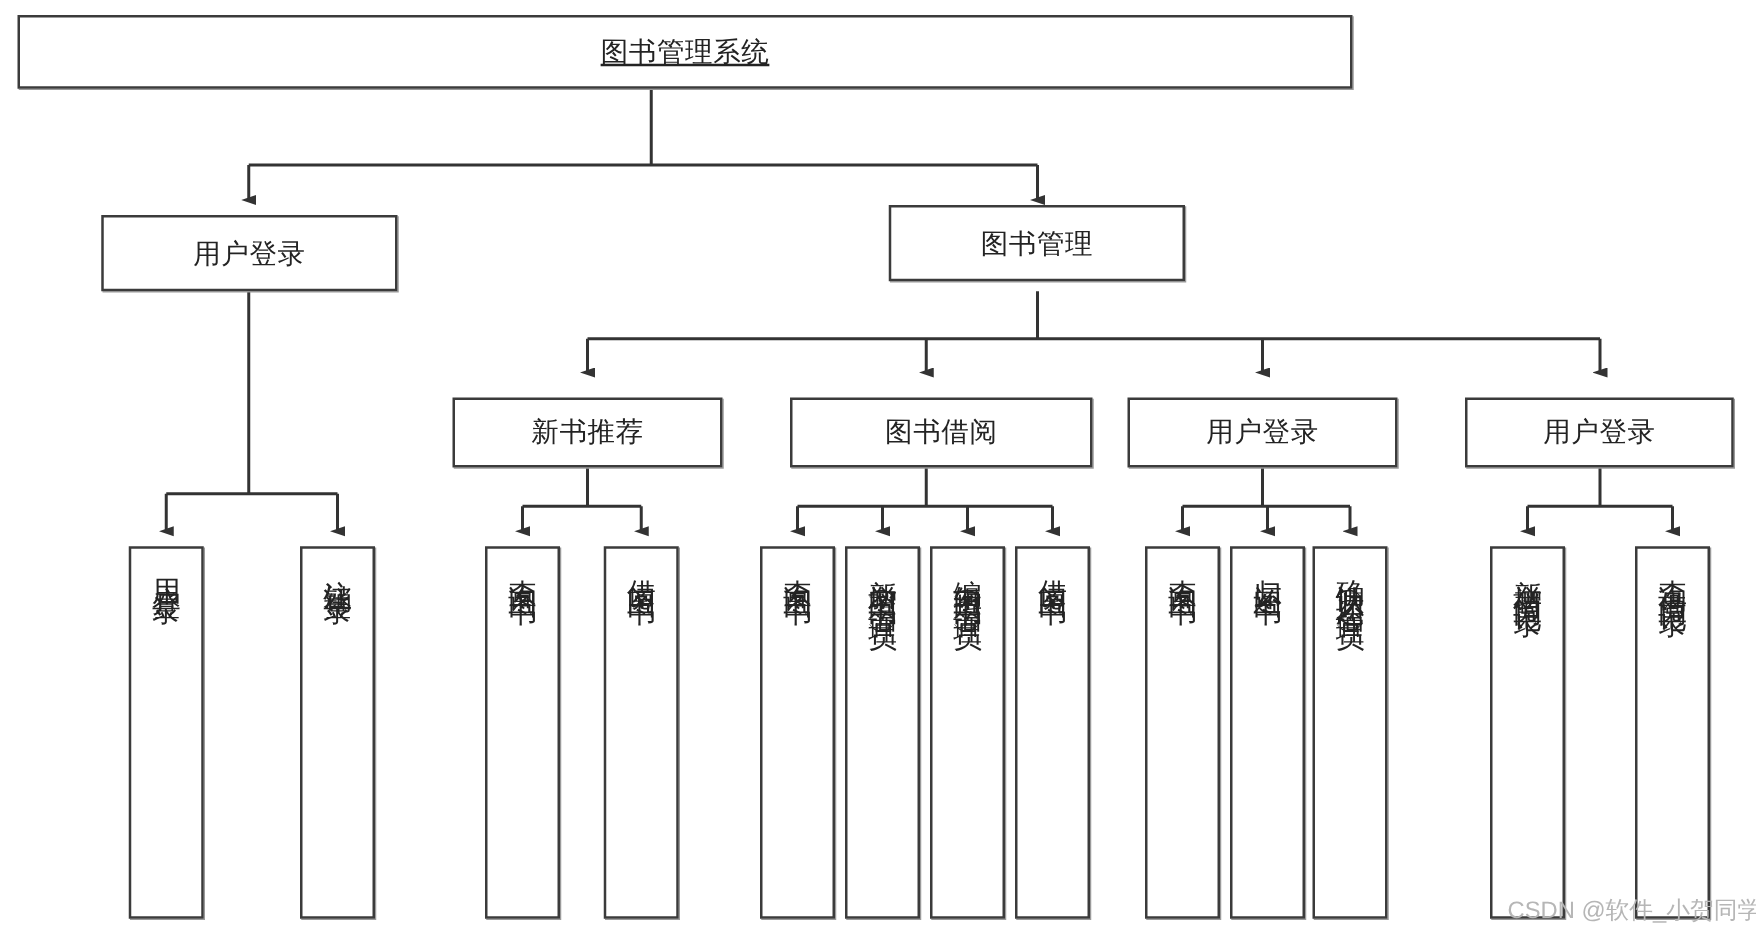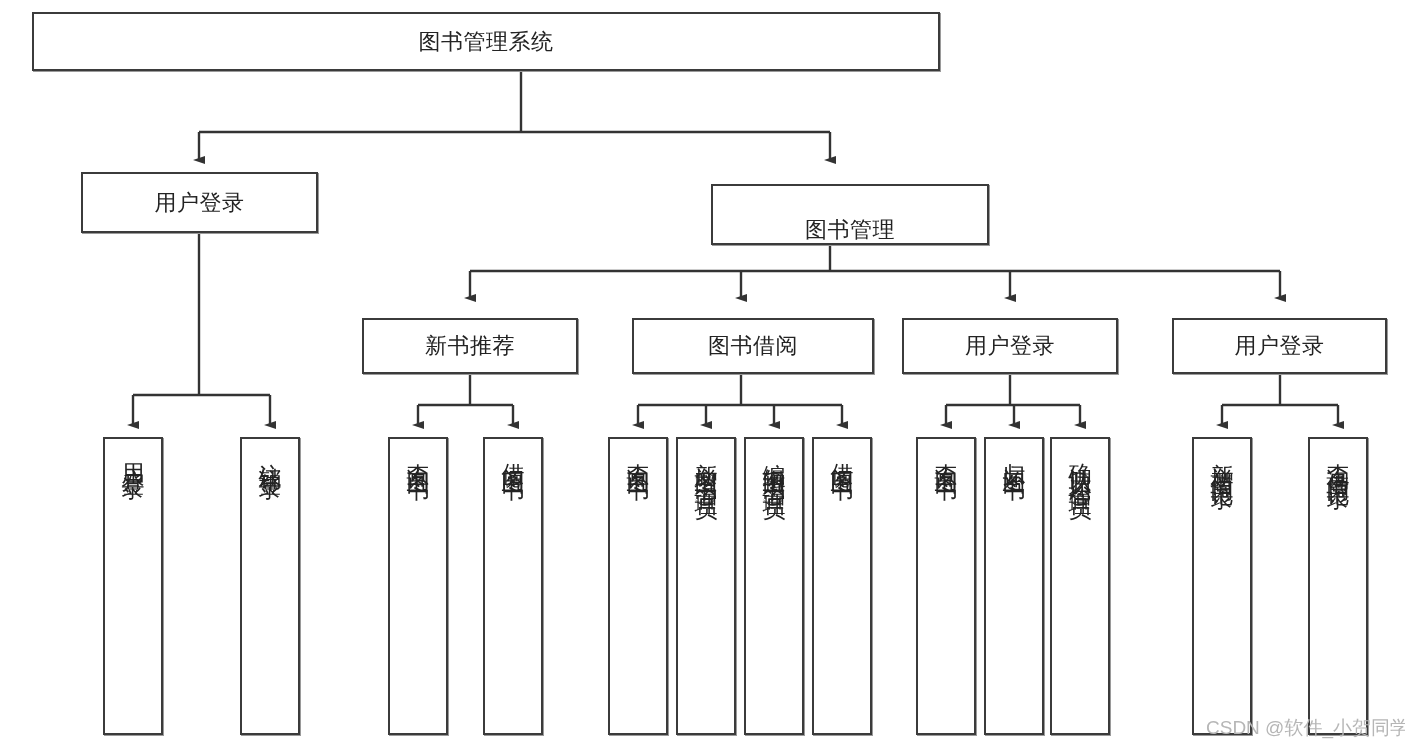--- a/index.html
+++ b/index.html
@@ -117,29 +117,29 @@
       <path d="M 1014 405 L 1014 425" marker-end="url(#arrowhead)"></path>
       <path d="M 1080 405 L 1080 425" marker-end="url(#arrowhead)"></path>
 
       <path d="M 1280 374 L 1280 405"></path>
       <path d="M 1222 405 L 1338 405"></path>
       <path d="M 1222 405 L 1222 425" marker-end="url(#arrowhead)"></path>
       <path d="M 1338 405 L 1338 425" marker-end="url(#arrowhead)"></path>
     </g>
   </svg>
 
-  <div class="node horizontal" style="left:32px; top:12px; width:908px; height:59px;">
+  <div class="node horizontal" style="left:14px; top:12px; width:1068px; height:59px;text-decoration:underline;">
     <span class="node-label">图书管理系统</span>
   </div>
 
   <div class="node horizontal" style="left:81px; top:172px; width:237px; height:61px;">
     <span class="node-label">用户登录</span>
   </div>
 
-  <div class="node horizontal" style="left:711px; top:184px; width:278px; height:61px;align-items:flex-end;">
+  <div class="node horizontal" style="left:711px; top:164px; width:237px; height:61px;">
     <span class="node-label">图书管理</span>
   </div>
 
   <div class="node horizontal" style="left:362px; top:318px; width:216px; height:56px;">
     <span class="node-label">新书推荐</span>
   </div>
 
   <div class="node horizontal" style="left:632px; top:318px; width:242px; height:56px;">
     <span class="node-label">图书借阅</span>
   </div>

